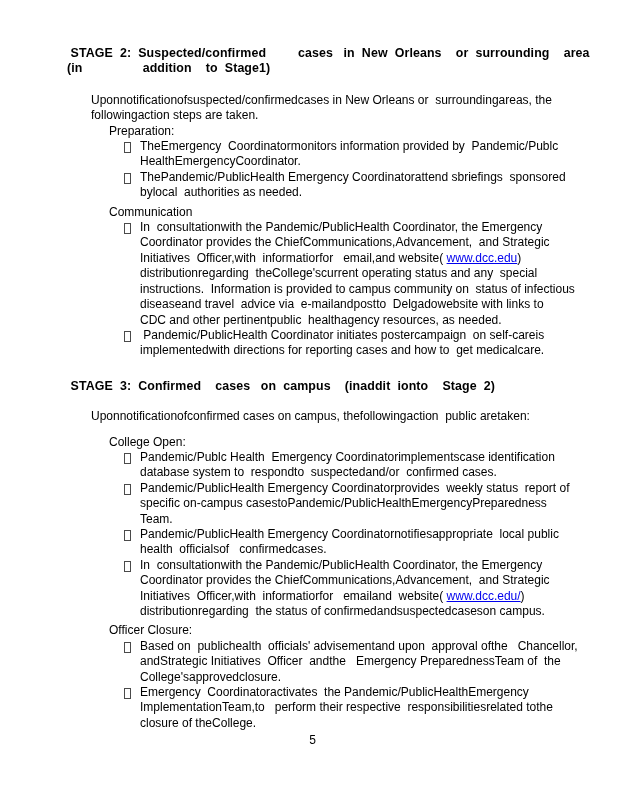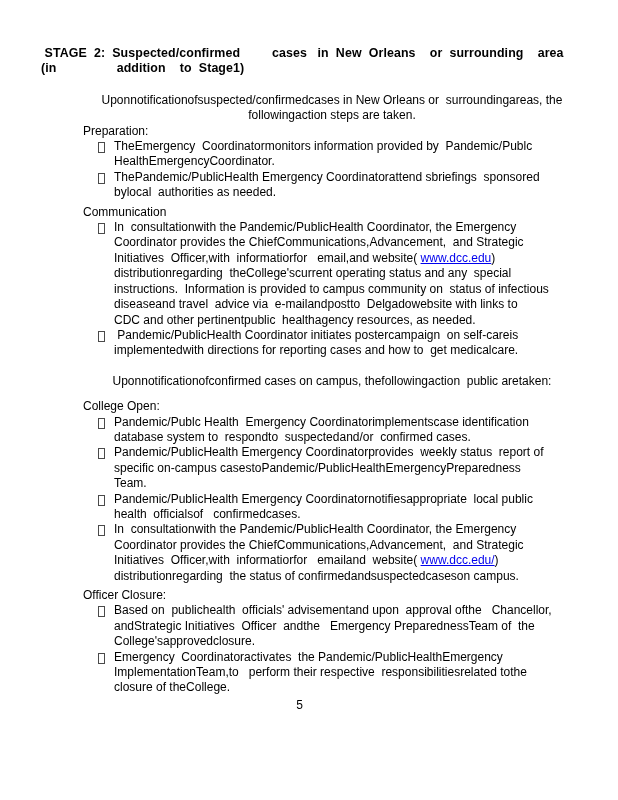--- a/index.html
+++ b/index.html
@@ -15,34 +15,35 @@
     color: #000000;
   }
   .page {
     position: relative;
     width: 599px;
     height: 800px;
     box-sizing: border-box;
     padding-top: 46px;
     overflow: hidden;
     background: #ffffff;
+    padding-left: 26px;
   }
   .block { }
   .line {
     white-space: pre;
     font-size: 12px;
     line-height: 15.4px;
   }
   .heading { margin-left: 41px; }
   .heading .line {
     font-weight: bold;
     font-size: 12.4px;
     letter-spacing: 0.1px;
   }
-  .para  { margin-left: 65px; text-align: center; }
+  .para  { margin-left: 65px; }
   .label { margin-left: 83px; }
   .bullet {
     margin-left: 98px;
     display: flex;
     align-items: flex-start;
   }
   .bullet-box {
     flex: 0 0 auto;
     width: 5px;
     height: 9px;
@@ -118,20 +119,23 @@
           <div class="line" data-name="text-line"><span data-name="text-span">CDC and other pertinentpublic  healthagency resources, as needed.</span></div>
         </div>
       </div>
       <div class="block bullet" data-name="communication-bullet-2">
         <span class="bullet-box" data-name="missing-glyph-box-icon"></span>
         <div class="bullet-text" data-name="bullet-text">
           <div class="line" data-name="text-line"><span data-name="text-span"> Pandemic/PublicHealth Coordinator initiates postercampaign  on self-careis</span></div>
           <div class="line" data-name="text-line"><span data-name="text-span">implementedwith directions for reporting cases and how to  get medicalcare.</span></div>
         </div>
       </div>
+      <div class="block heading" data-name="stage-3-heading">
+        <div class="line" data-name="text-line"><span data-name="text-span"> STAGE  3:  Confirmed    cases   on  campus    (inaddit  ionto    Stage  2)</span></div>
+      </div>
       <div class="block para" data-name="stage-3-intro">
         <div class="line" data-name="text-line"><span data-name="text-span">Uponnotificationofconfirmed cases on campus, thefollowingaction  public aretaken:</span></div>
       </div>
       <div class="block label" data-name="college-open-label">
         <div class="line" data-name="text-line"><span data-name="text-span">College Open:</span></div>
       </div>
       <div class="block bullet" data-name="college-open-bullet-1">
         <span class="bullet-box" data-name="missing-glyph-box-icon"></span>
         <div class="bullet-text" data-name="bullet-text">
           <div class="line" data-name="text-line"><span data-name="text-span">Pandemic/Publc Health  Emergency Coordinatorimplementscase identification</span></div>

